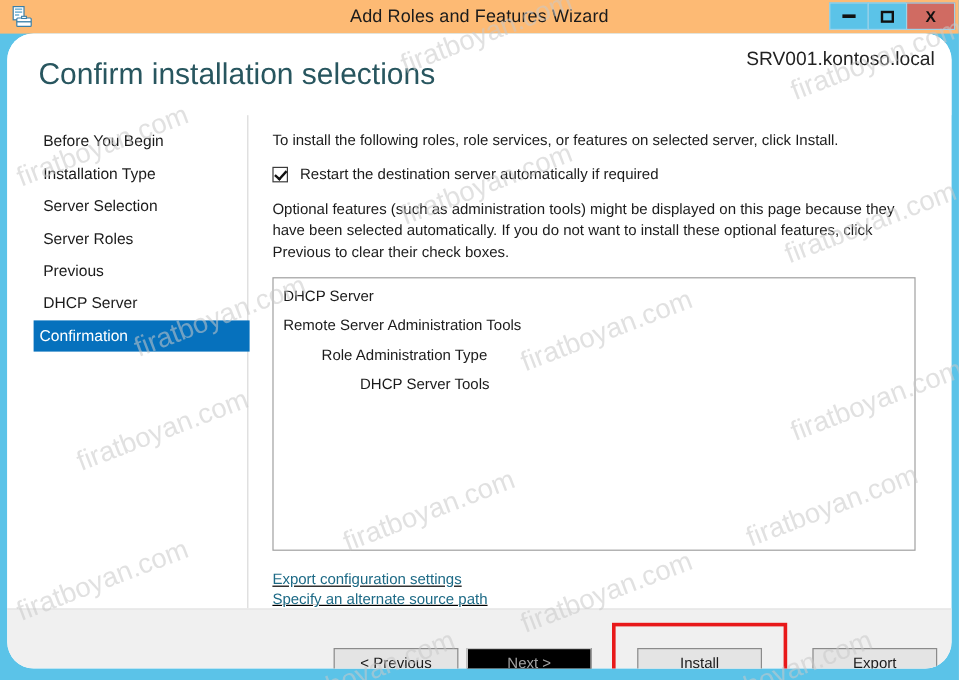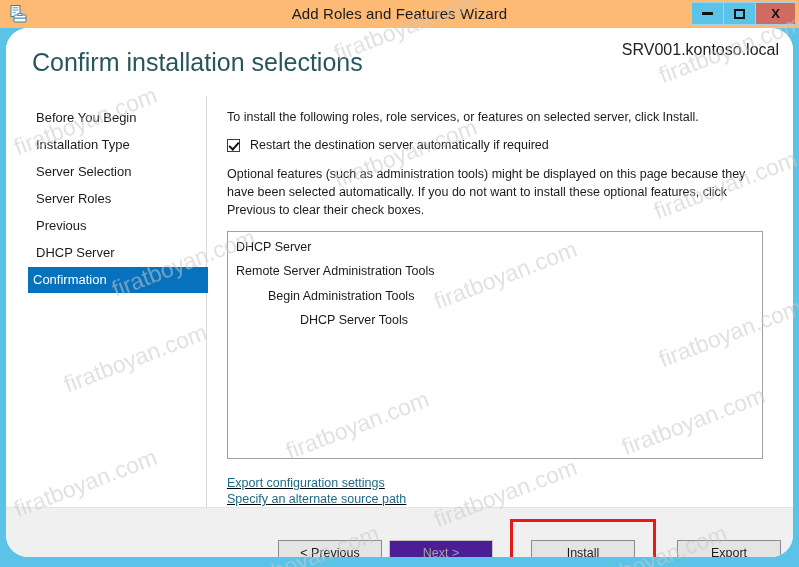--- a/index.html
+++ b/index.html
@@ -253,21 +253,21 @@
     font-family: "Liberation Sans", sans-serif;
     display: flex;
     align-items: center;
     justify-content: center;
     cursor: default;
     margin-left: 7px;
   }
   .btn.disabled {
     color: #a3a3a3;
     border-color: #c4c4c4;
-    background: #4c1d95;
+    background: #000000;
   }
   .btn-wrap-highlight {
     border: 3px solid #e8191a;
     padding: 18px;
     margin-left: 17px;
     display: inline-block;
     line-height: 0;
   }
   .btn-wrap-highlight .btn { margin-left: 0; }
   #btn-cancel-wrap { margin-left: 14px; }
@@ -345,21 +345,21 @@
         <div id="restart-row">
           <span class="cbox"></span>
           <span id="restart-label">Restart the destination server automatically if required</span>
         </div>
 
         <div class="para">Optional features (such as administration tools) might be displayed on this page because they have been selected automatically. If you do not want to install these optional features, click Previous to clear their check boxes.</div>
 
         <div id="feature-box">
           <div class="feat lvl1">DHCP Server</div>
           <div class="feat lvl1">Remote Server Administration Tools</div>
-          <div class="feat lvl2">Begin Administration Tools</div>
+          <div class="feat lvl2">Role Administration Type</div>
           <div class="feat lvl3">DHCP Server Tools</div>
         </div>
 
         <div id="links">
           <a class="link">Export configuration settings</a>
           <a class="link">Specify an alternate source path</a>
         </div>
 
       </div>
     </div>

